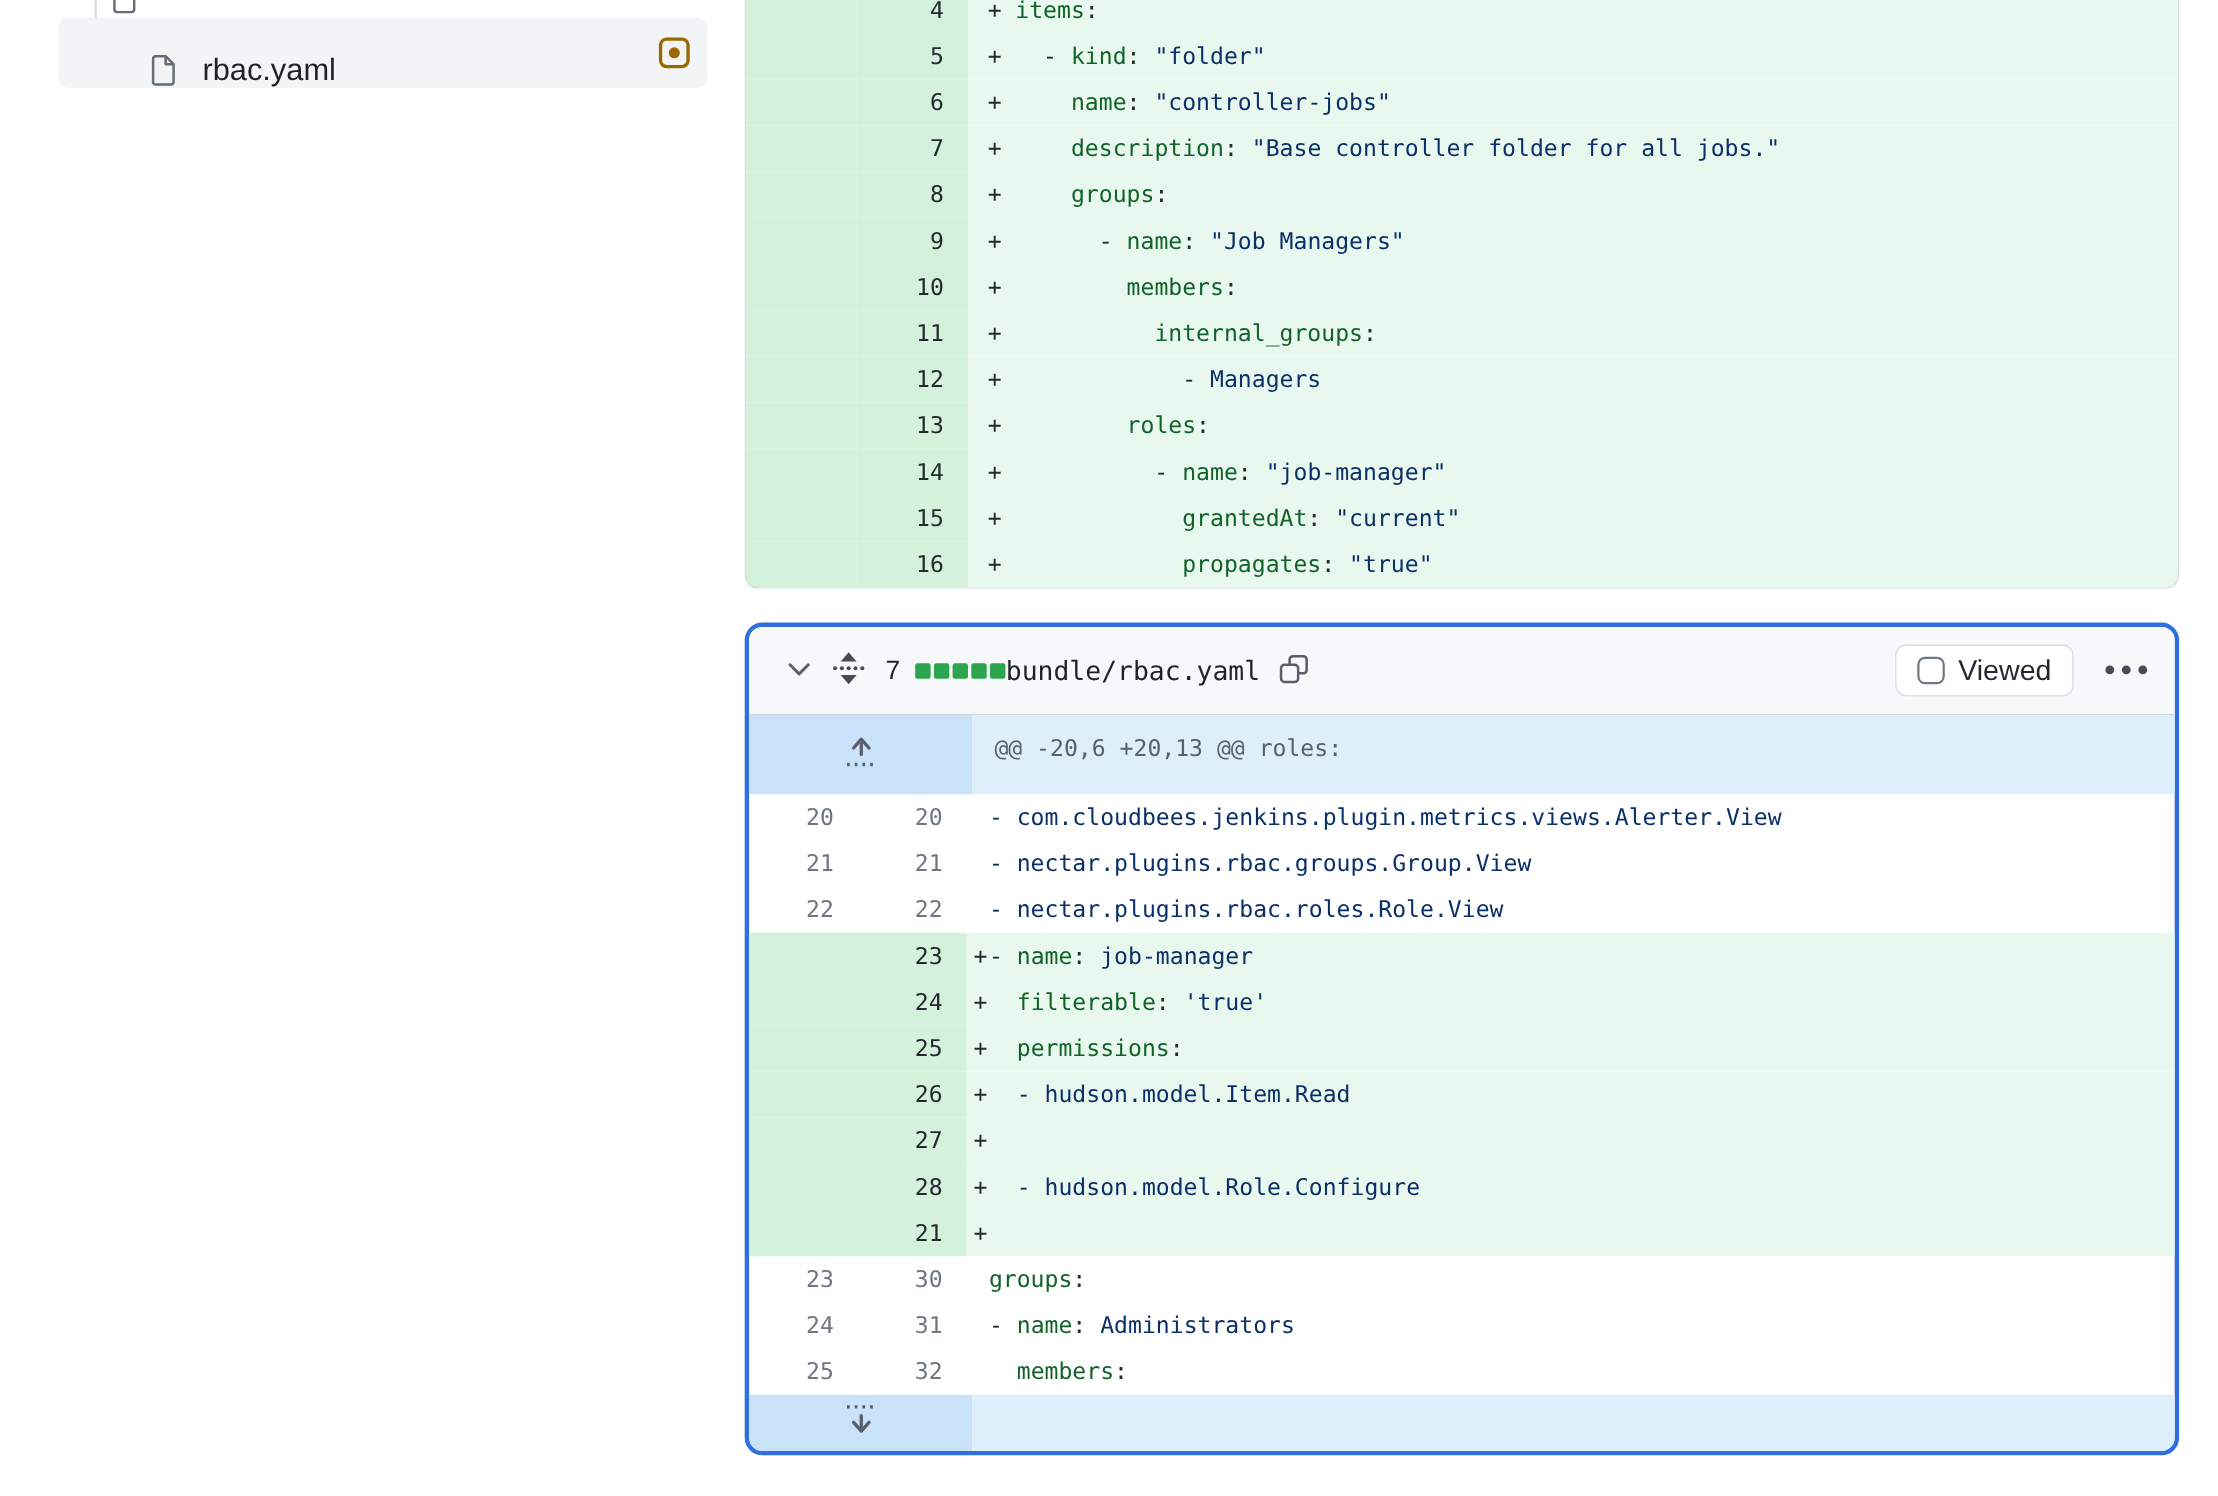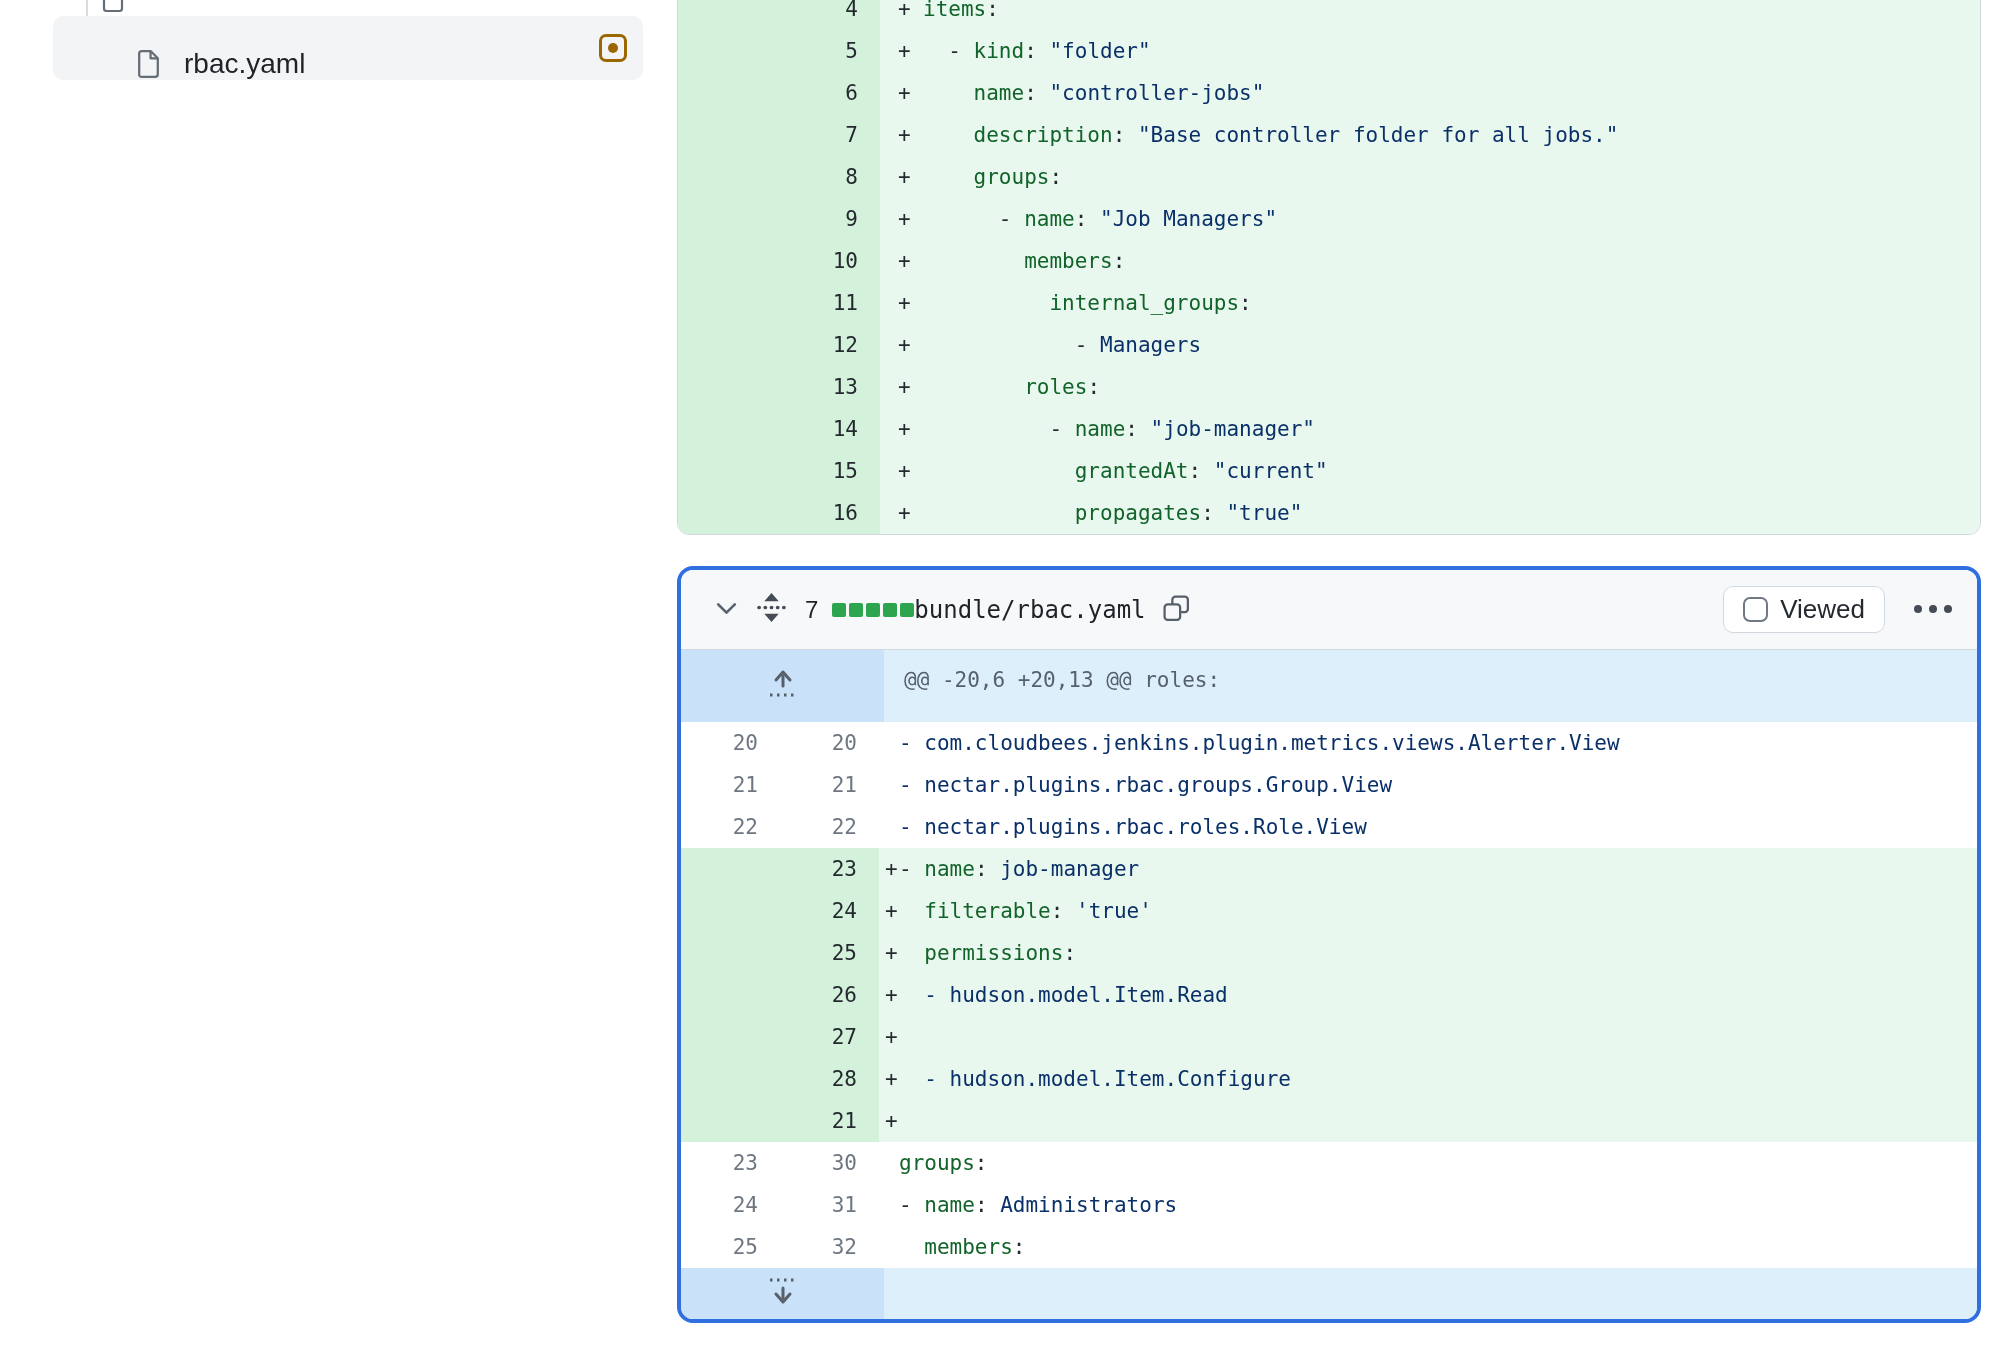--- a/index.html
+++ b/index.html
@@ -193,21 +193,21 @@
 
   <div>
       <div class="drow ctx"><div class="num old">20</div><div class="num new">20</div><div class="code"><span class="m"></span><span class="ct"><span class="seg-s">- com.cloudbees.jenkins.plugin.metrics.views.Alerter.View</span></span></div></div>
       <div class="drow ctx"><div class="num old">21</div><div class="num new">21</div><div class="code"><span class="m"></span><span class="ct"><span class="seg-s">- nectar.plugins.rbac.groups.Group.View</span></span></div></div>
       <div class="drow ctx"><div class="num old">22</div><div class="num new">22</div><div class="code"><span class="m"></span><span class="ct"><span class="seg-s">- nectar.plugins.rbac.roles.Role.View</span></span></div></div>
       <div class="drow add"><div class="num old"></div><div class="num new">23</div><div class="code"><span class="m">+</span><span class="ct"><span class="seg-p">- </span><span class="seg-k">name</span><span class="seg-p">: </span><span class="seg-s">job-manager</span></span></div></div>
       <div class="drow add"><div class="num old"></div><div class="num new">24</div><div class="code"><span class="m">+</span><span class="ct"><span class="seg-p">  </span><span class="seg-k">filterable</span><span class="seg-p">: </span><span class="seg-s">'true'</span></span></div></div>
       <div class="drow add"><div class="num old"></div><div class="num new">25</div><div class="code"><span class="m">+</span><span class="ct"><span class="seg-p">  </span><span class="seg-k">permissions</span><span class="seg-p">:</span></span></div></div>
       <div class="drow add"><div class="num old"></div><div class="num new">26</div><div class="code"><span class="m">+</span><span class="ct"><span class="seg-p">  </span><span class="seg-s">- hudson.model.Item.Read</span></span></div></div>
       <div class="drow add"><div class="num old"></div><div class="num new">27</div><div class="code"><span class="m">+</span></div></div>
-      <div class="drow add"><div class="num old"></div><div class="num new">28</div><div class="code"><span class="m">+</span><span class="ct"><span class="seg-p">  </span><span class="seg-s">- hudson.model.Item.Configure</span></span></div></div>
+      <div class="drow add"><div class="num old"></div><div class="num new">28</div><div class="code"><span class="m">+</span><span class="ct"><span class="seg-p">  </span><span class="seg-s">- hudson.model.Role.Configure</span></span></div></div>
       <div class="drow add"><div class="num old"></div><div class="num new">21</div><div class="code"><span class="m">+</span></div></div>
       <div class="drow ctx"><div class="num old">23</div><div class="num new">30</div><div class="code"><span class="m"></span><span class="ct"><span class="seg-k">groups</span><span class="seg-p">:</span></span></div></div>
       <div class="drow ctx"><div class="num old">24</div><div class="num new">31</div><div class="code"><span class="m"></span><span class="ct"><span class="seg-p">- </span><span class="seg-k">name</span><span class="seg-p">: </span><span class="seg-s">Administrators</span></span></div></div>
       <div class="drow ctx"><div class="num old">25</div><div class="num new">32</div><div class="code"><span class="m"></span><span class="ct"><span class="seg-p">  </span><span class="seg-k">members</span><span class="seg-p">:</span></span></div></div>
     </div>
 
   <div class="expand-row">
     <div class="gutter">
       <span>
         <svg width="44" height="38" viewBox="0 0 44 38">

